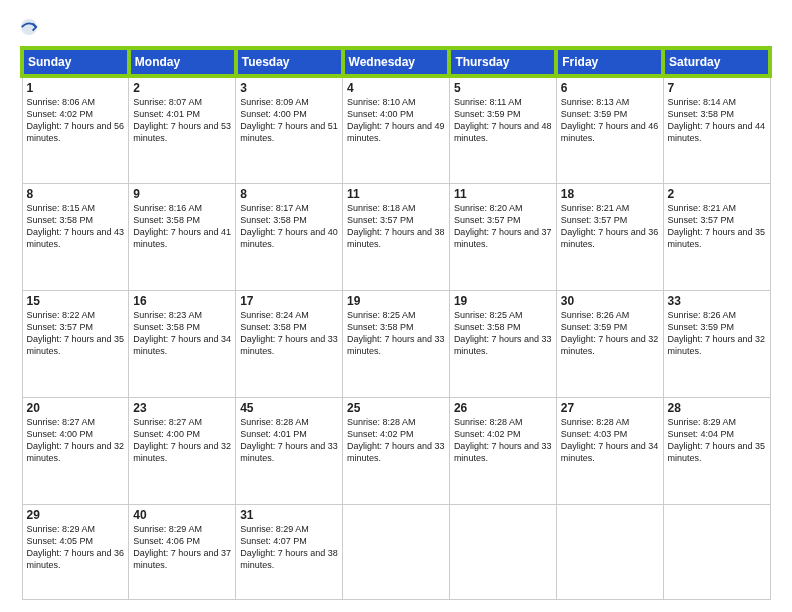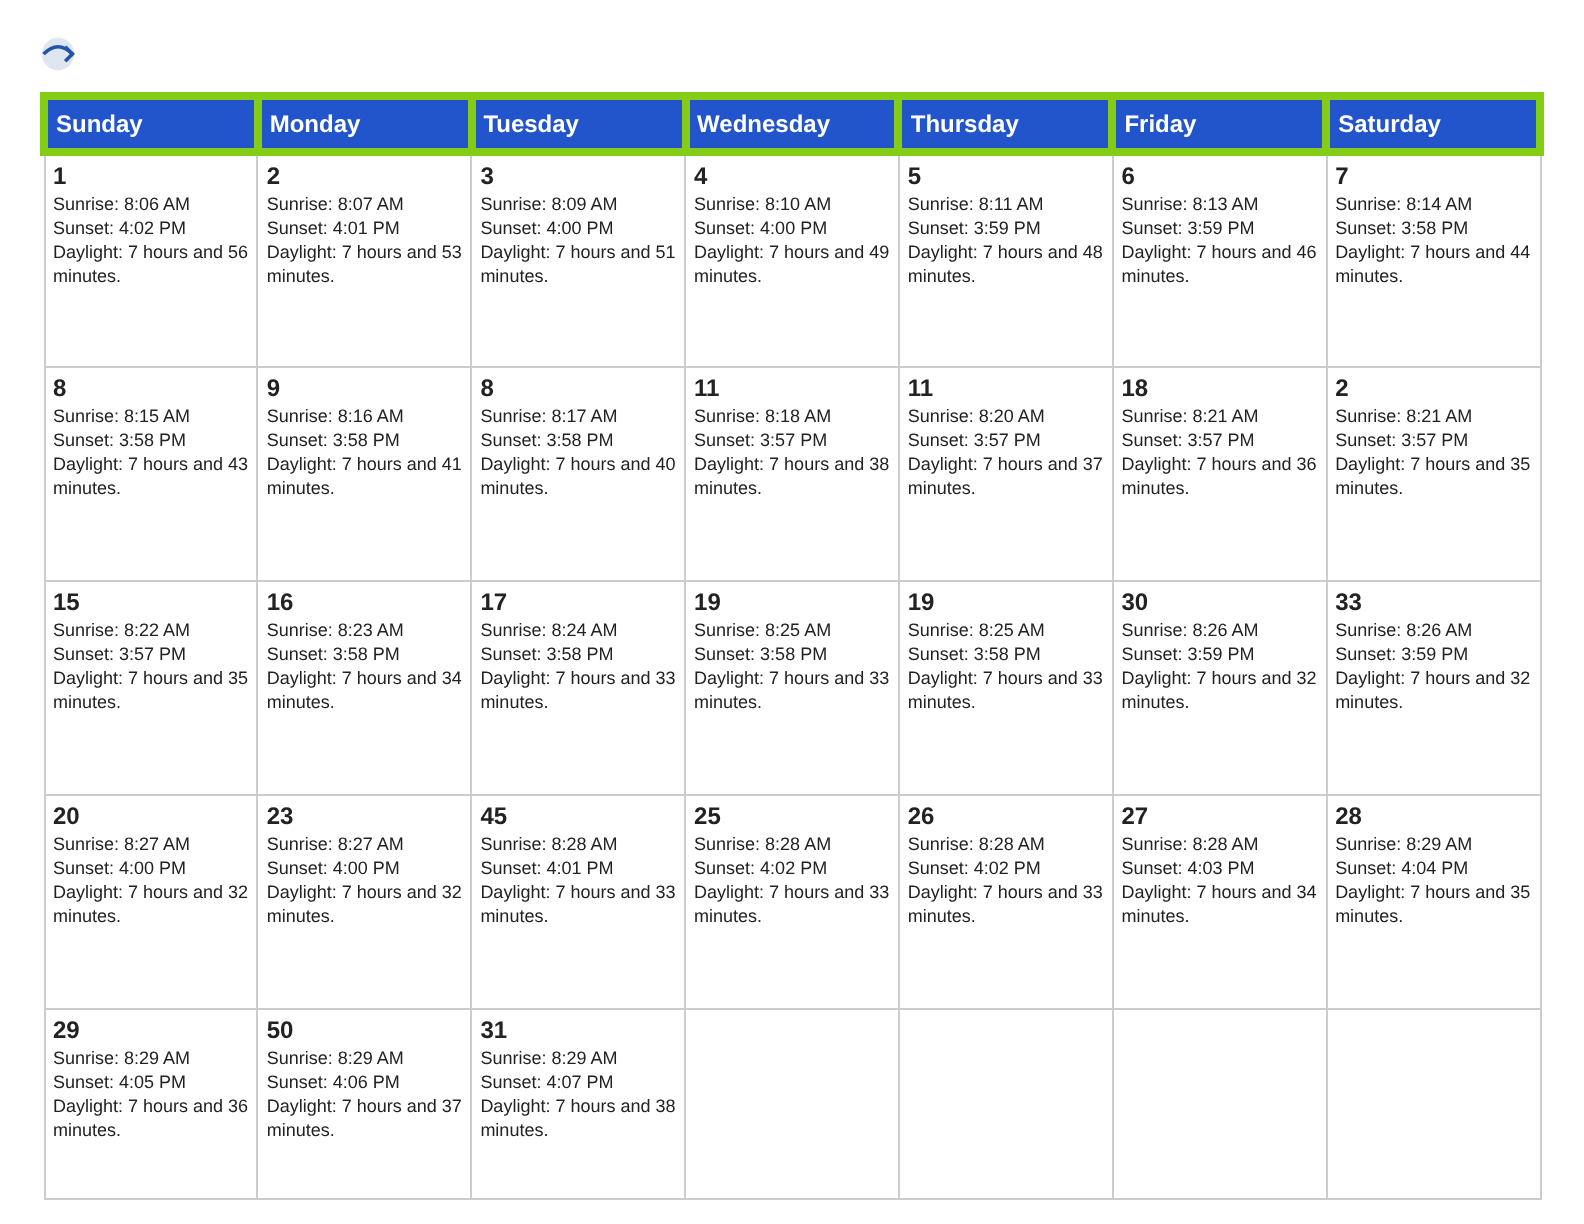--- a/index.html
+++ b/index.html
@@ -374,21 +374,21 @@
         <tr>
           <td>
           <span class="day-num">29</span>
           <div class="cell-content">
             Sunrise: 8:29 AM<br>
             Sunset: 4:05 PM<br>
             Daylight: 7 hours and 36 minutes.
           </div>
         </td>
           <td>
-          <span class="day-num">50</span>
+          <span class="day-num">40</span>
           <div class="cell-content">
             Sunrise: 8:29 AM<br>
             Sunset: 4:06 PM<br>
             Daylight: 7 hours and 37 minutes.
           </div>
         </td>
           <td>
           <span class="day-num">31</span>
           <div class="cell-content">
             Sunrise: 8:29 AM<br>

